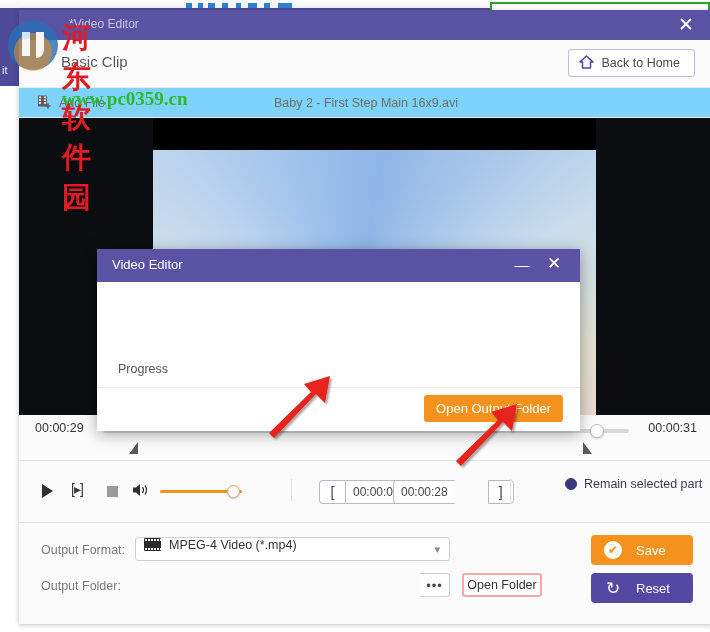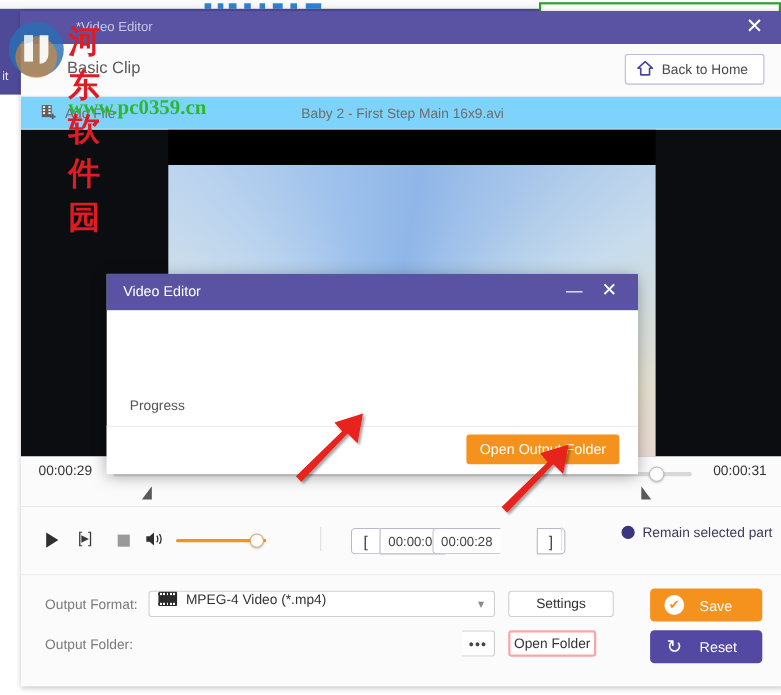--- a/index.html
+++ b/index.html
@@ -440,21 +440,20 @@
     </div>
   </div>
 
   <div id="output">
     <div class="o-label" id="lab-format">Output Format:</div>
     <div id="sel-format">
       <span id="fmt-icon"></span>
       <span>MPEG-4 Video (*.mp4)</span>
       <span id="fmt-chev">▾</span>
     </div>
-    <div id="btn-settings">Settings</div>
 
     <div class="o-label" id="lab-folder">Output Folder:</div>
     <div id="btn-browse">•••</div>
     <div id="btn-openfolder">Open Folder</div>
 
     <div class="big-btn" id="btn-save">
       <span class="circ-icon">✔</span>
       <span>Save</span>
     </div>
     <div class="big-btn" id="btn-reset">

